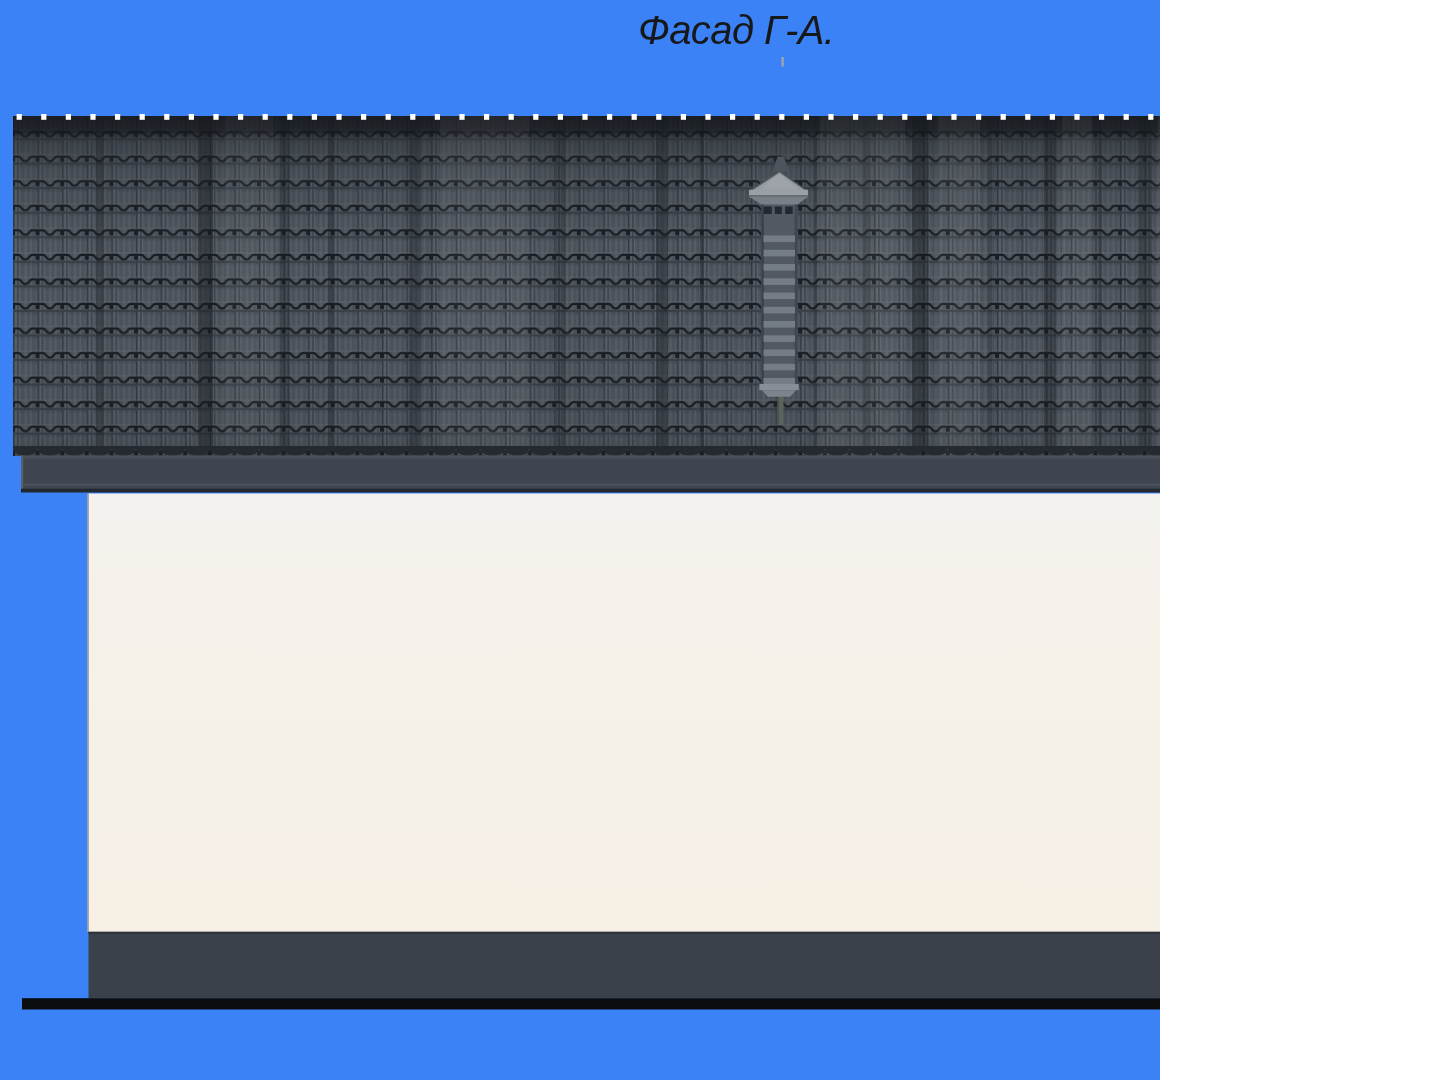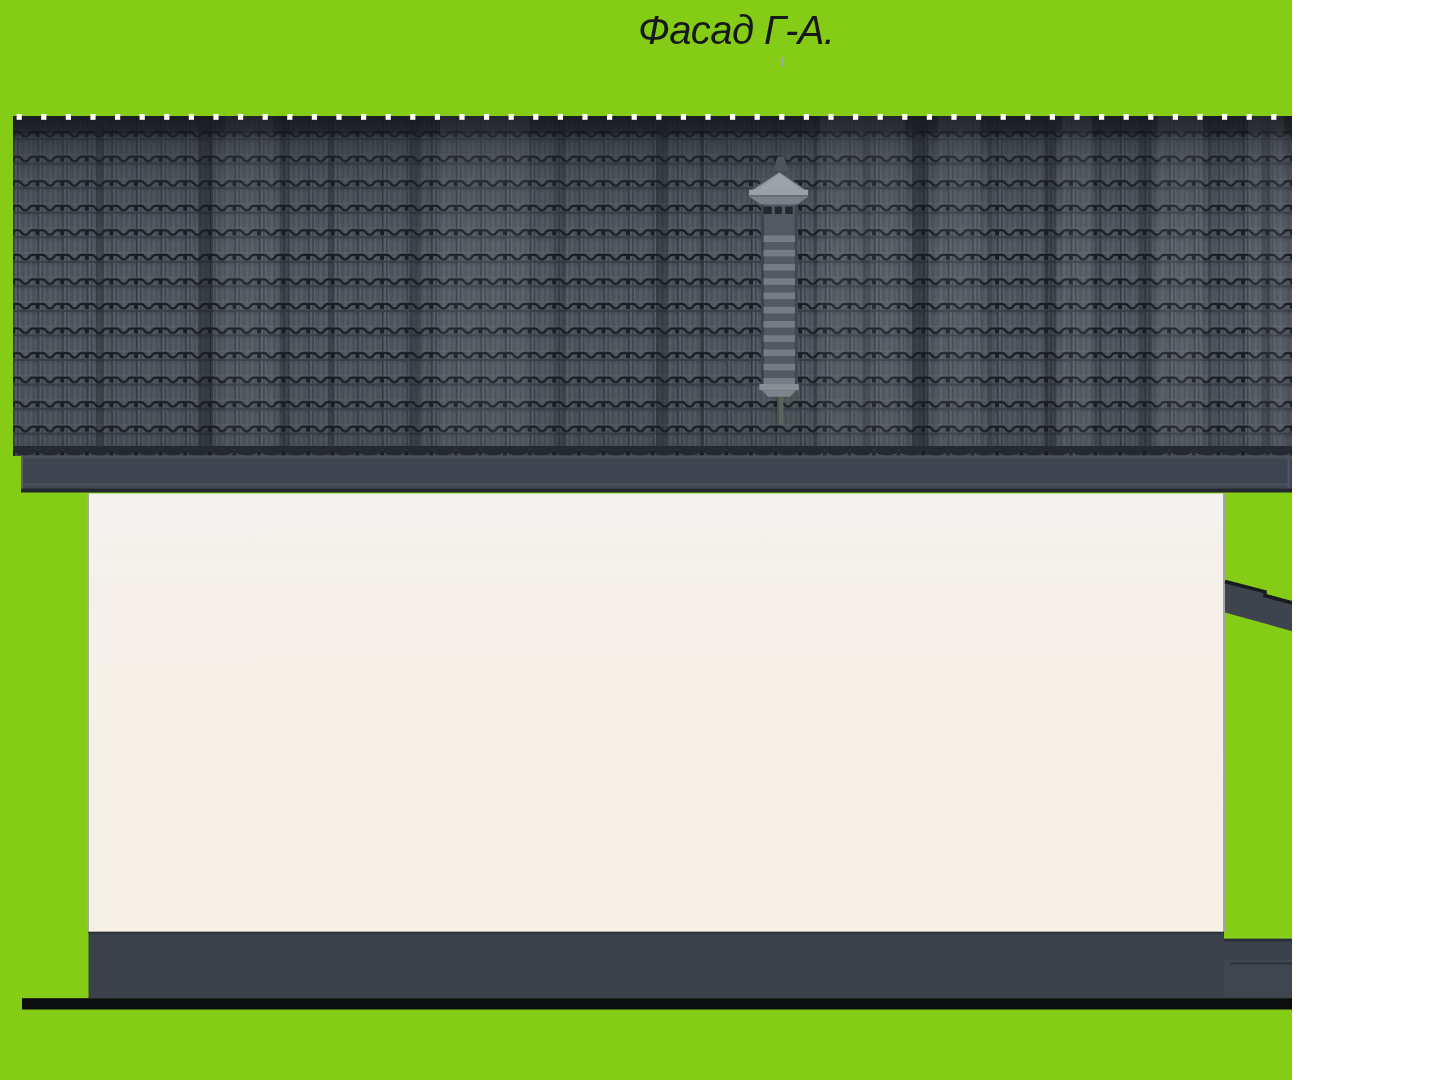--- a/index.html
+++ b/index.html
@@ -1,16 +1,16 @@
 <!DOCTYPE html>
 <html><head>
 <meta charset="utf-8">
 <style>
   html,body{margin:0;padding:0;background:#ffffff;}
-  #page{position:relative;width:1292px;height:1080px;background:#84cc16;overflow:hidden;
+  #page{position:relative;width:1160px;height:1080px;background:#3b82f6;overflow:hidden;
         font-family:"Liberation Sans", sans-serif;}
   svg{position:absolute;left:0;top:0;filter:blur(0.35px);}
 </style>
 </head>
 <body>
 <div id="page">
 <svg width="1440" height="1080" viewBox="0 0 1440 1080">
 <defs>
   <pattern id="tile" x="13" y="115.5" width="24.6" height="24.55" patternUnits="userSpaceOnUse">
     <rect x="0" y="0" width="24.6" height="24.55" fill="#51585f"></rect>

